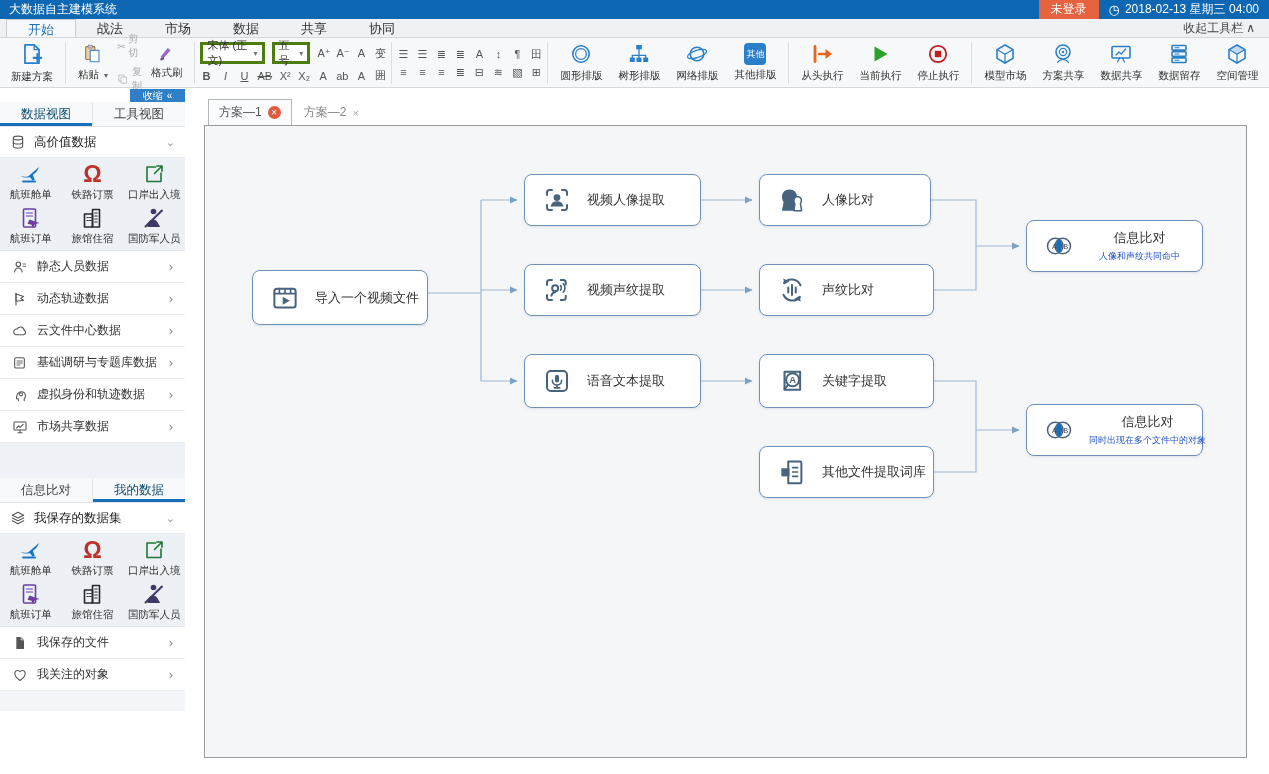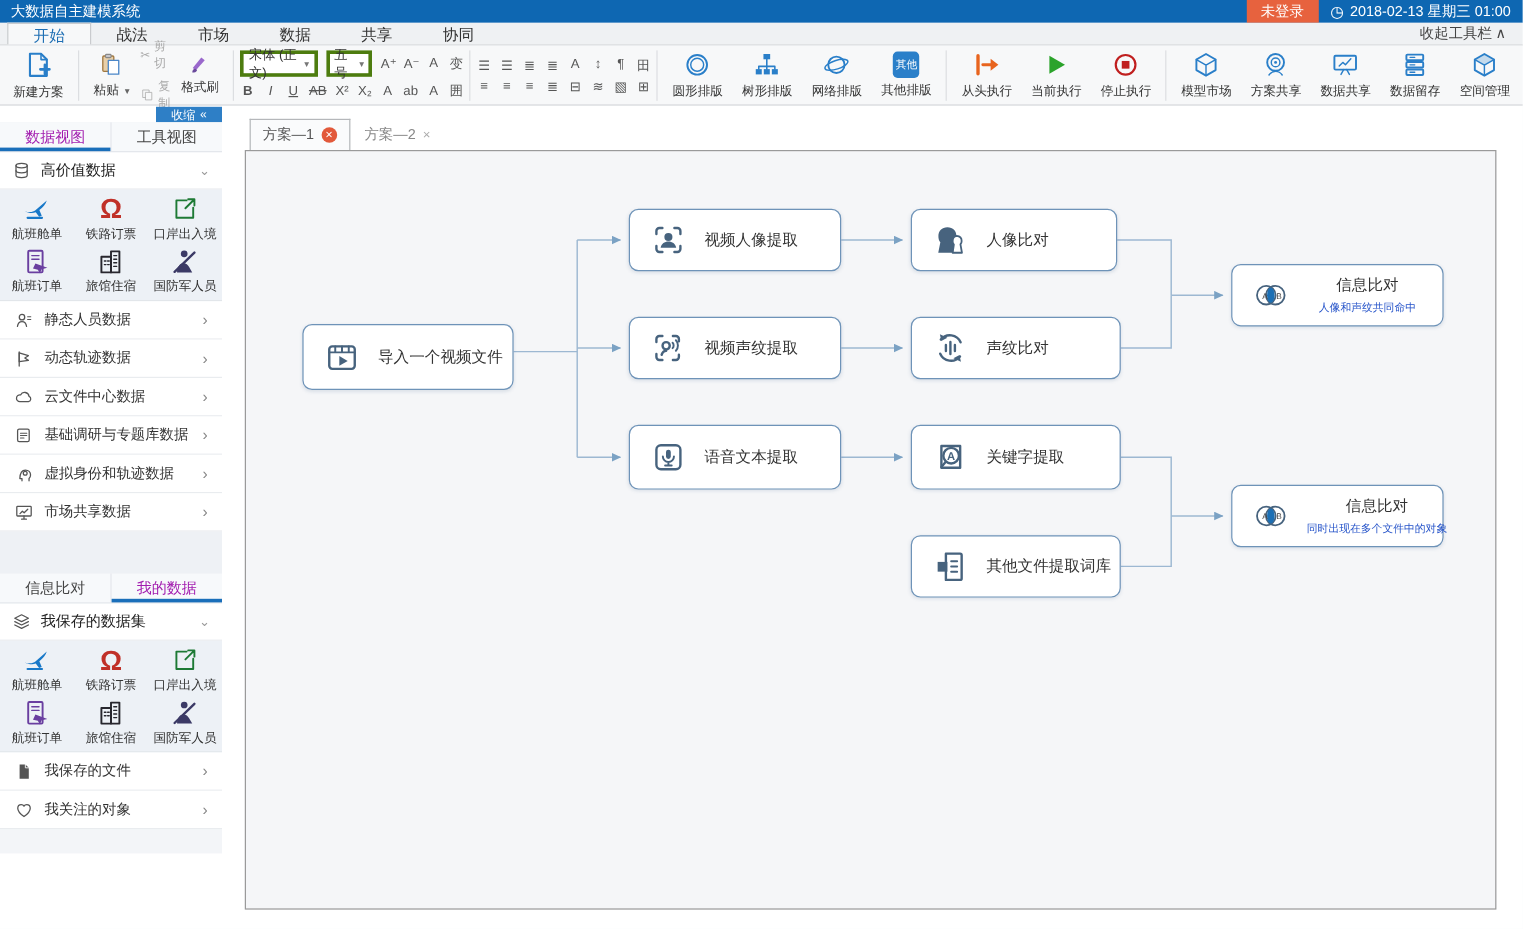--- a/index.html
+++ b/index.html
@@ -44,21 +44,21 @@
   display:flex;align-items:center;justify-content:center}
 .blue{color:#2a7fc9}
 
 #collapse-btn{position:absolute;left:130px;top:89px;width:55px;height:13px;background:#2e7fc6;color:#fff;
   font-size:10px;display:flex;align-items:center;justify-content:center;gap:4px;cursor:default}
 #sidebar{position:absolute;left:0;top:102px;width:185px;background:#eef1f5}
 .stabs{height:24px;display:flex;background:#f7f9fb;border-bottom:1px solid #dfe3e8}
 .stab{flex:1;display:flex;align-items:center;justify-content:center;font-size:12.5px;color:#444;
   border-right:1px solid #e4e7eb;position:relative;cursor:default}
 .stab:last-child{border-right:none}
-.stab.active{color:#a21caf}
+.stab.active{color:#0c4a6e}
 .stab.active:after{content:"";position:absolute;left:0;right:0;bottom:0;height:3px;background:#1a6fba}
 .shead{height:30px;background:#fff;border-bottom:1px solid #e9ecef;display:flex;align-items:center;
   gap:8px;padding:0 10px;font-size:12.5px;color:#222}
 .shead .chev{margin-left:auto;color:#999;font-size:11px}
 .dgrid{height:93px;background:#edf1f6;border-bottom:1px solid #e2e6ea;display:grid;
   grid-template-columns:1fr 1fr 1fr;align-items:center;justify-items:center;padding:2px 0;box-sizing:border-box}
 .dcell{display:flex;flex-direction:column;align-items:center;gap:2px;cursor:default}
 .dcell .dlabel{font-size:10.5px;color:#333;white-space:nowrap}
 .omega{font-size:23px;font-weight:bold;line-height:24px}
 .srow{height:32px;background:#fff;border-bottom:1px solid #e9ecef;display:flex;align-items:center;
@@ -89,21 +89,21 @@
 </style>
 </head>
 <body>
 
 <div id="titlebar">
   <span>大数据自主建模系统</span>
   <span class="spacer"></span>
   <span id="login-badge">未登录</span>
   <span id="clockbox">
     <span id="clock-glyph">◷</span>
-    <span>2018-02-13 星期三 01:00</span>
+    <span>2018-02-13 星期三 04:00</span>
   </span>
 </div>
 
 <div id="tabrow">
   <div id="ribbon-tabs">
       <div class="rtab active">开始</div>
       <div class="rtab ">战法</div>
       <div class="rtab ">市场</div>
       <div class="rtab ">数据</div>
       <div class="rtab ">共享</div>

